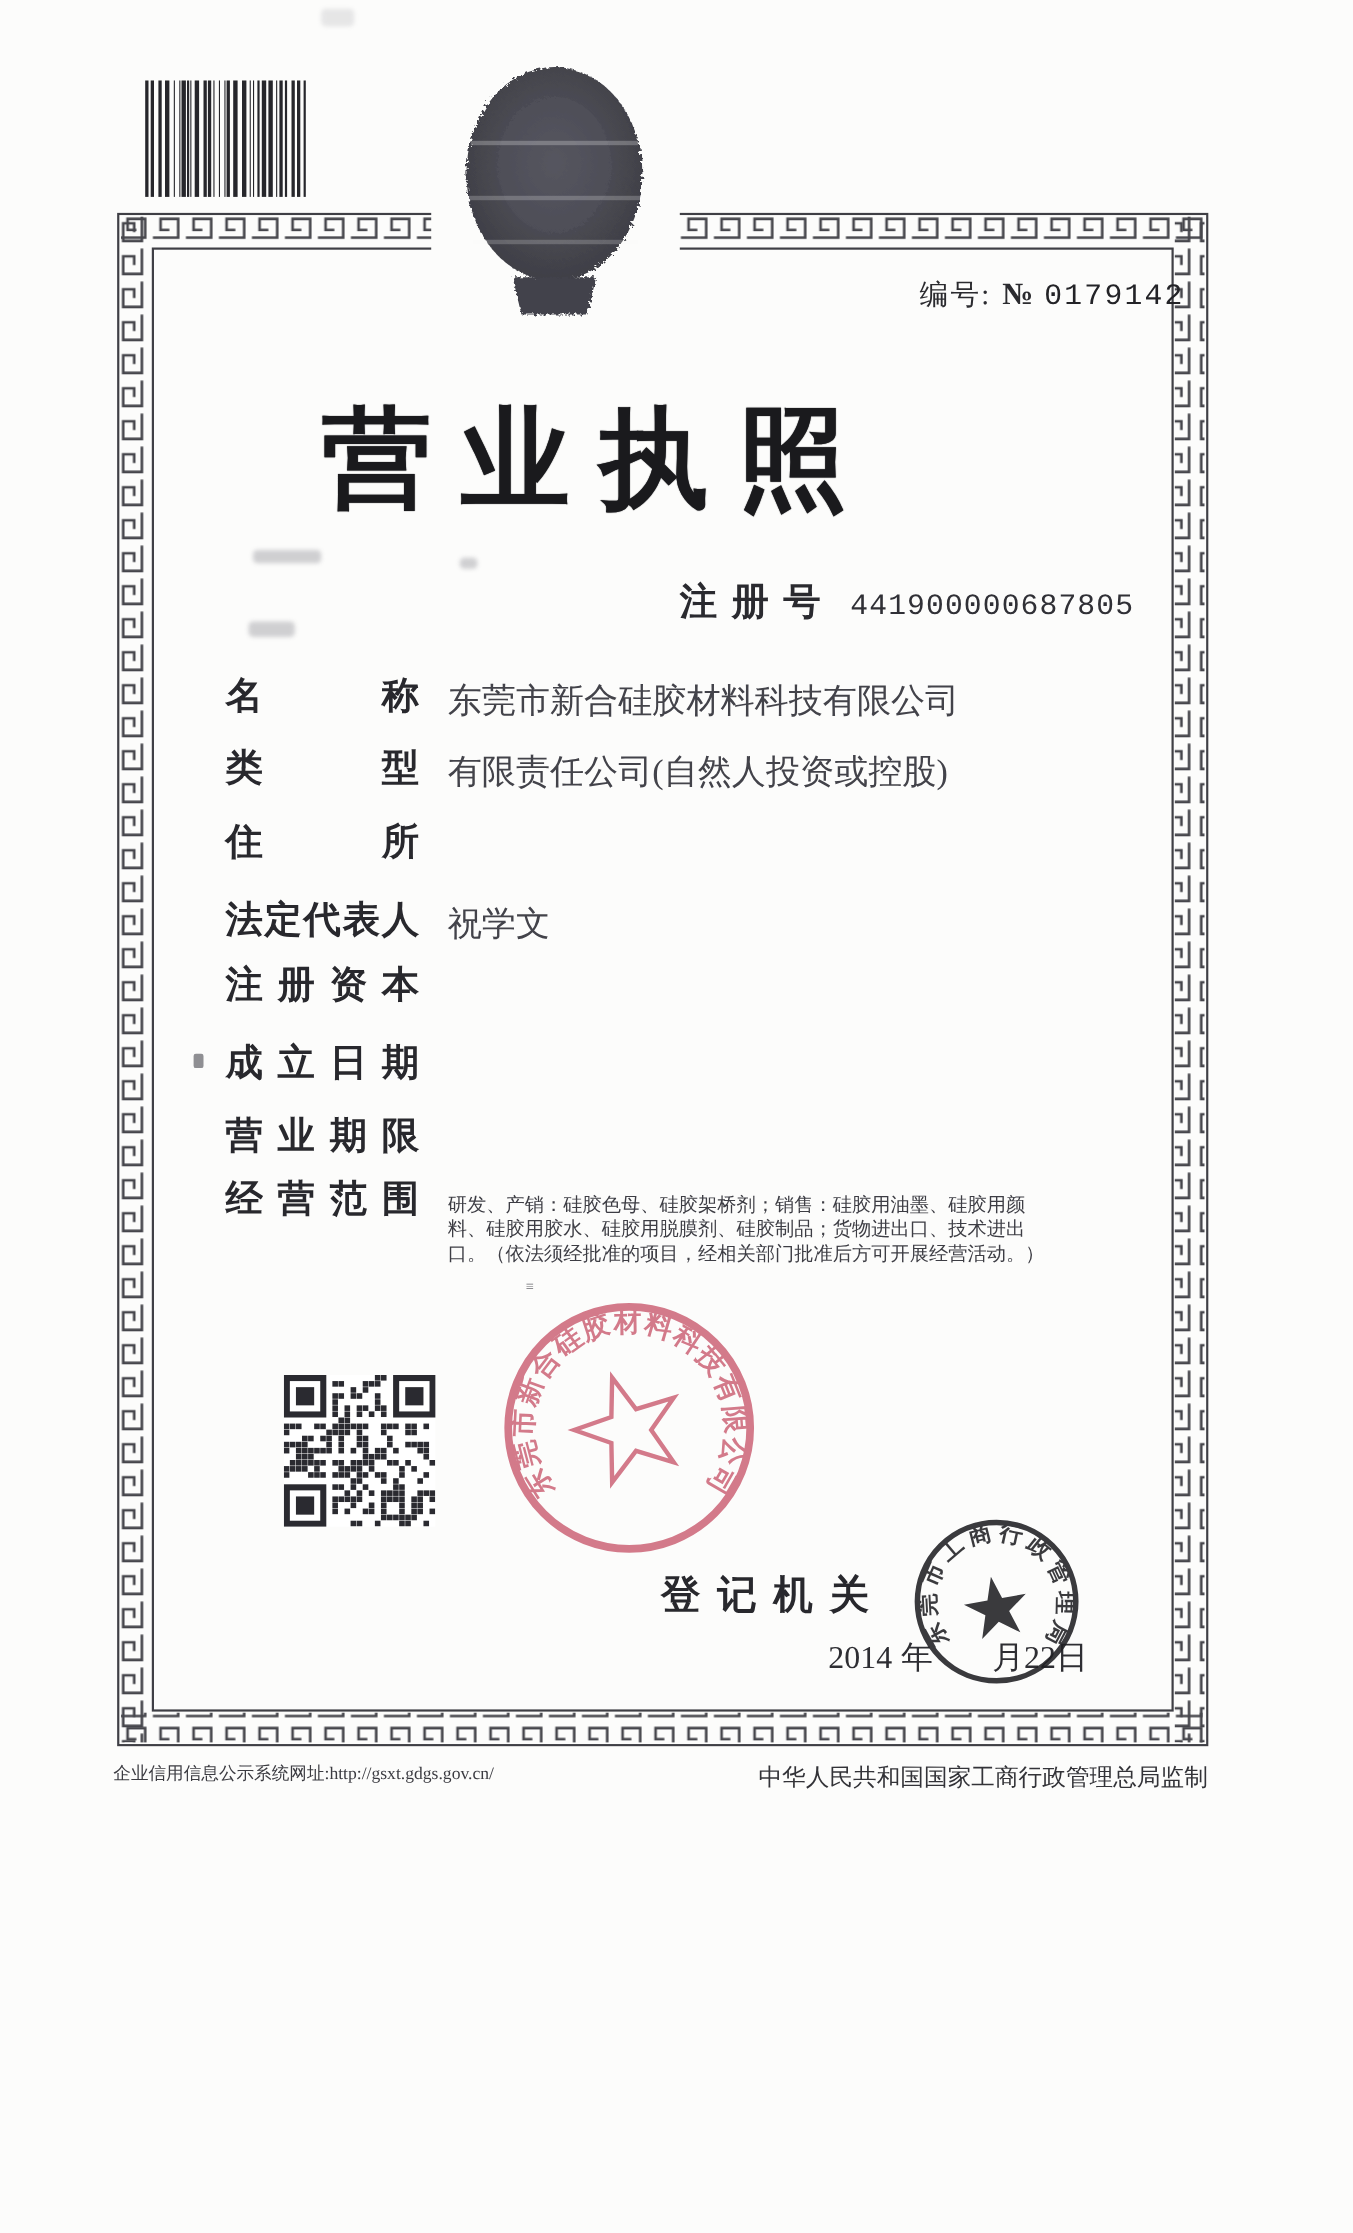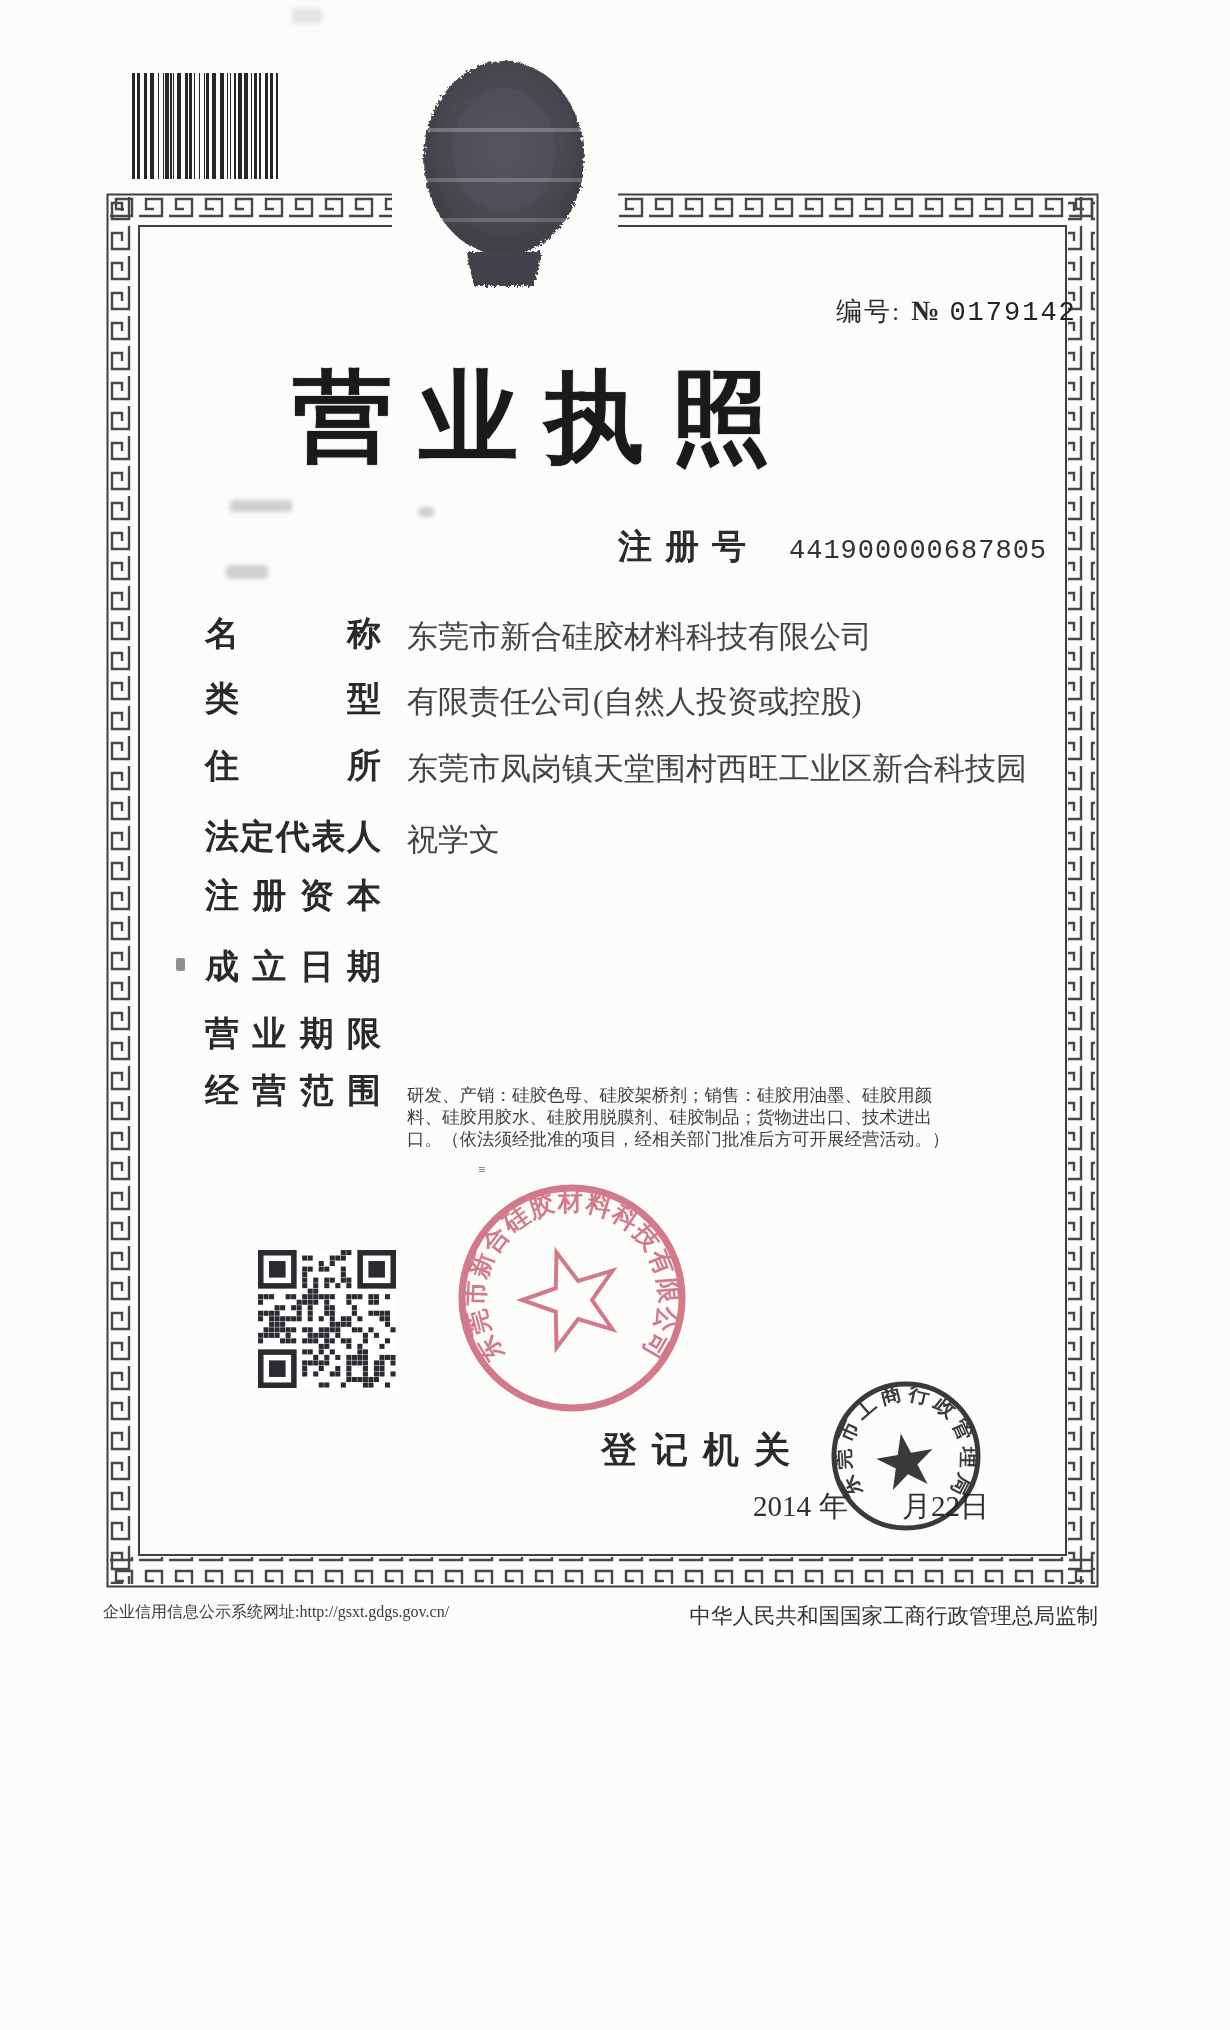--- a/index.html
+++ b/index.html
@@ -3,33 +3,33 @@
 <meta charset="utf-8">
 <style>
   html,body{margin:0;padding:0;}
   body{
     width:1230px;height:2030px;position:relative;background:#fcfcfb;
     font-family:"Liberation Serif", serif;color:#2d2d32;overflow:hidden;
   }
   .abs{position:absolute;}
   
   .serial{top:250px;left:836px;display:flex;align-items:baseline;gap:10px;color:#2b2b2f;}
-  .serial .lab{font-size:26px;letter-spacing:2px;margin-top:44px;}
+  .serial .lab{font-size:26px;letter-spacing:2px;}
   .serial .no-sign{font-size:28px;font-weight:bold;}
   .serial .num{font-family:"Liberation Mono", monospace;font-size:27px;letter-spacing:2px;color:#232327;}
   
   .doc-title{
     top:352px;left:293px;font-family:"Liberation Sans", sans-serif;
     font-size:99px;font-weight:900;letter-spacing:27px;color:#1a1a1d;
     text-shadow:0 0 1px #1a1a1d;white-space:nowrap;
   }
   
   .regline{top:524px;left:618px;display:flex;align-items:baseline;}
   .regline .lab{font-size:34px;letter-spacing:13px;color:#2a2a2f;font-weight:600;}
-  .regline .val{font-family:"Liberation Mono", monospace;font-size:27px;letter-spacing:1px;margin-left:30px;color:#303036;}
+  .regline .val{font-family:"Liberation Mono", monospace;font-size:27px;letter-spacing:1px;margin-left:14px;color:#303036;}
   
   .row{left:205px;width:865px;display:flex;align-items:flex-start;}
   .flabel{
     width:176px;flex:0 0 176px;font-size:34px;font-weight:600;color:#28282d;
     text-align:justify;text-align-last:justify;line-height:1.1;
   }
   .fvalue{margin-left:26px;font-size:31px;color:#43434a;line-height:1.18;padding-top:4px;width:640px;}
   .fvalue.small{font-size:17.5px;line-height:1.26;width:552px;padding-top:12px;color:#3d3d44;}
   
   .registrar{top:1426px;left:601px;font-size:36px;letter-spacing:15px;color:#28282d;font-weight:600;white-space:nowrap;}
@@ -143,21 +143,20 @@
 <div class="abs row" style="top:615px">
   <div class="flabel">名称</div>
   <div class="fvalue">东莞市新合硅胶材料科技有限公司</div>
 </div>
 <div class="abs row" style="top:680px">
   <div class="flabel">类型</div>
   <div class="fvalue">有限责任公司(自然人投资或控股)</div>
 </div>
 <div class="abs row" style="top:747px">
   <div class="flabel">住所</div>
-  <div class="fvalue">东莞市凤岗镇天堂围村西旺工业区新合科技园</div>
 </div>
 <div class="abs row" style="top:818px">
   <div class="flabel">法定代表人</div>
   <div class="fvalue">祝学文</div>
 </div>
 <div class="abs row" style="top:877px">
   <div class="flabel">注册资本</div>
 </div>
 <div class="abs row" style="top:948px">
   <div class="flabel">成立日期</div>

